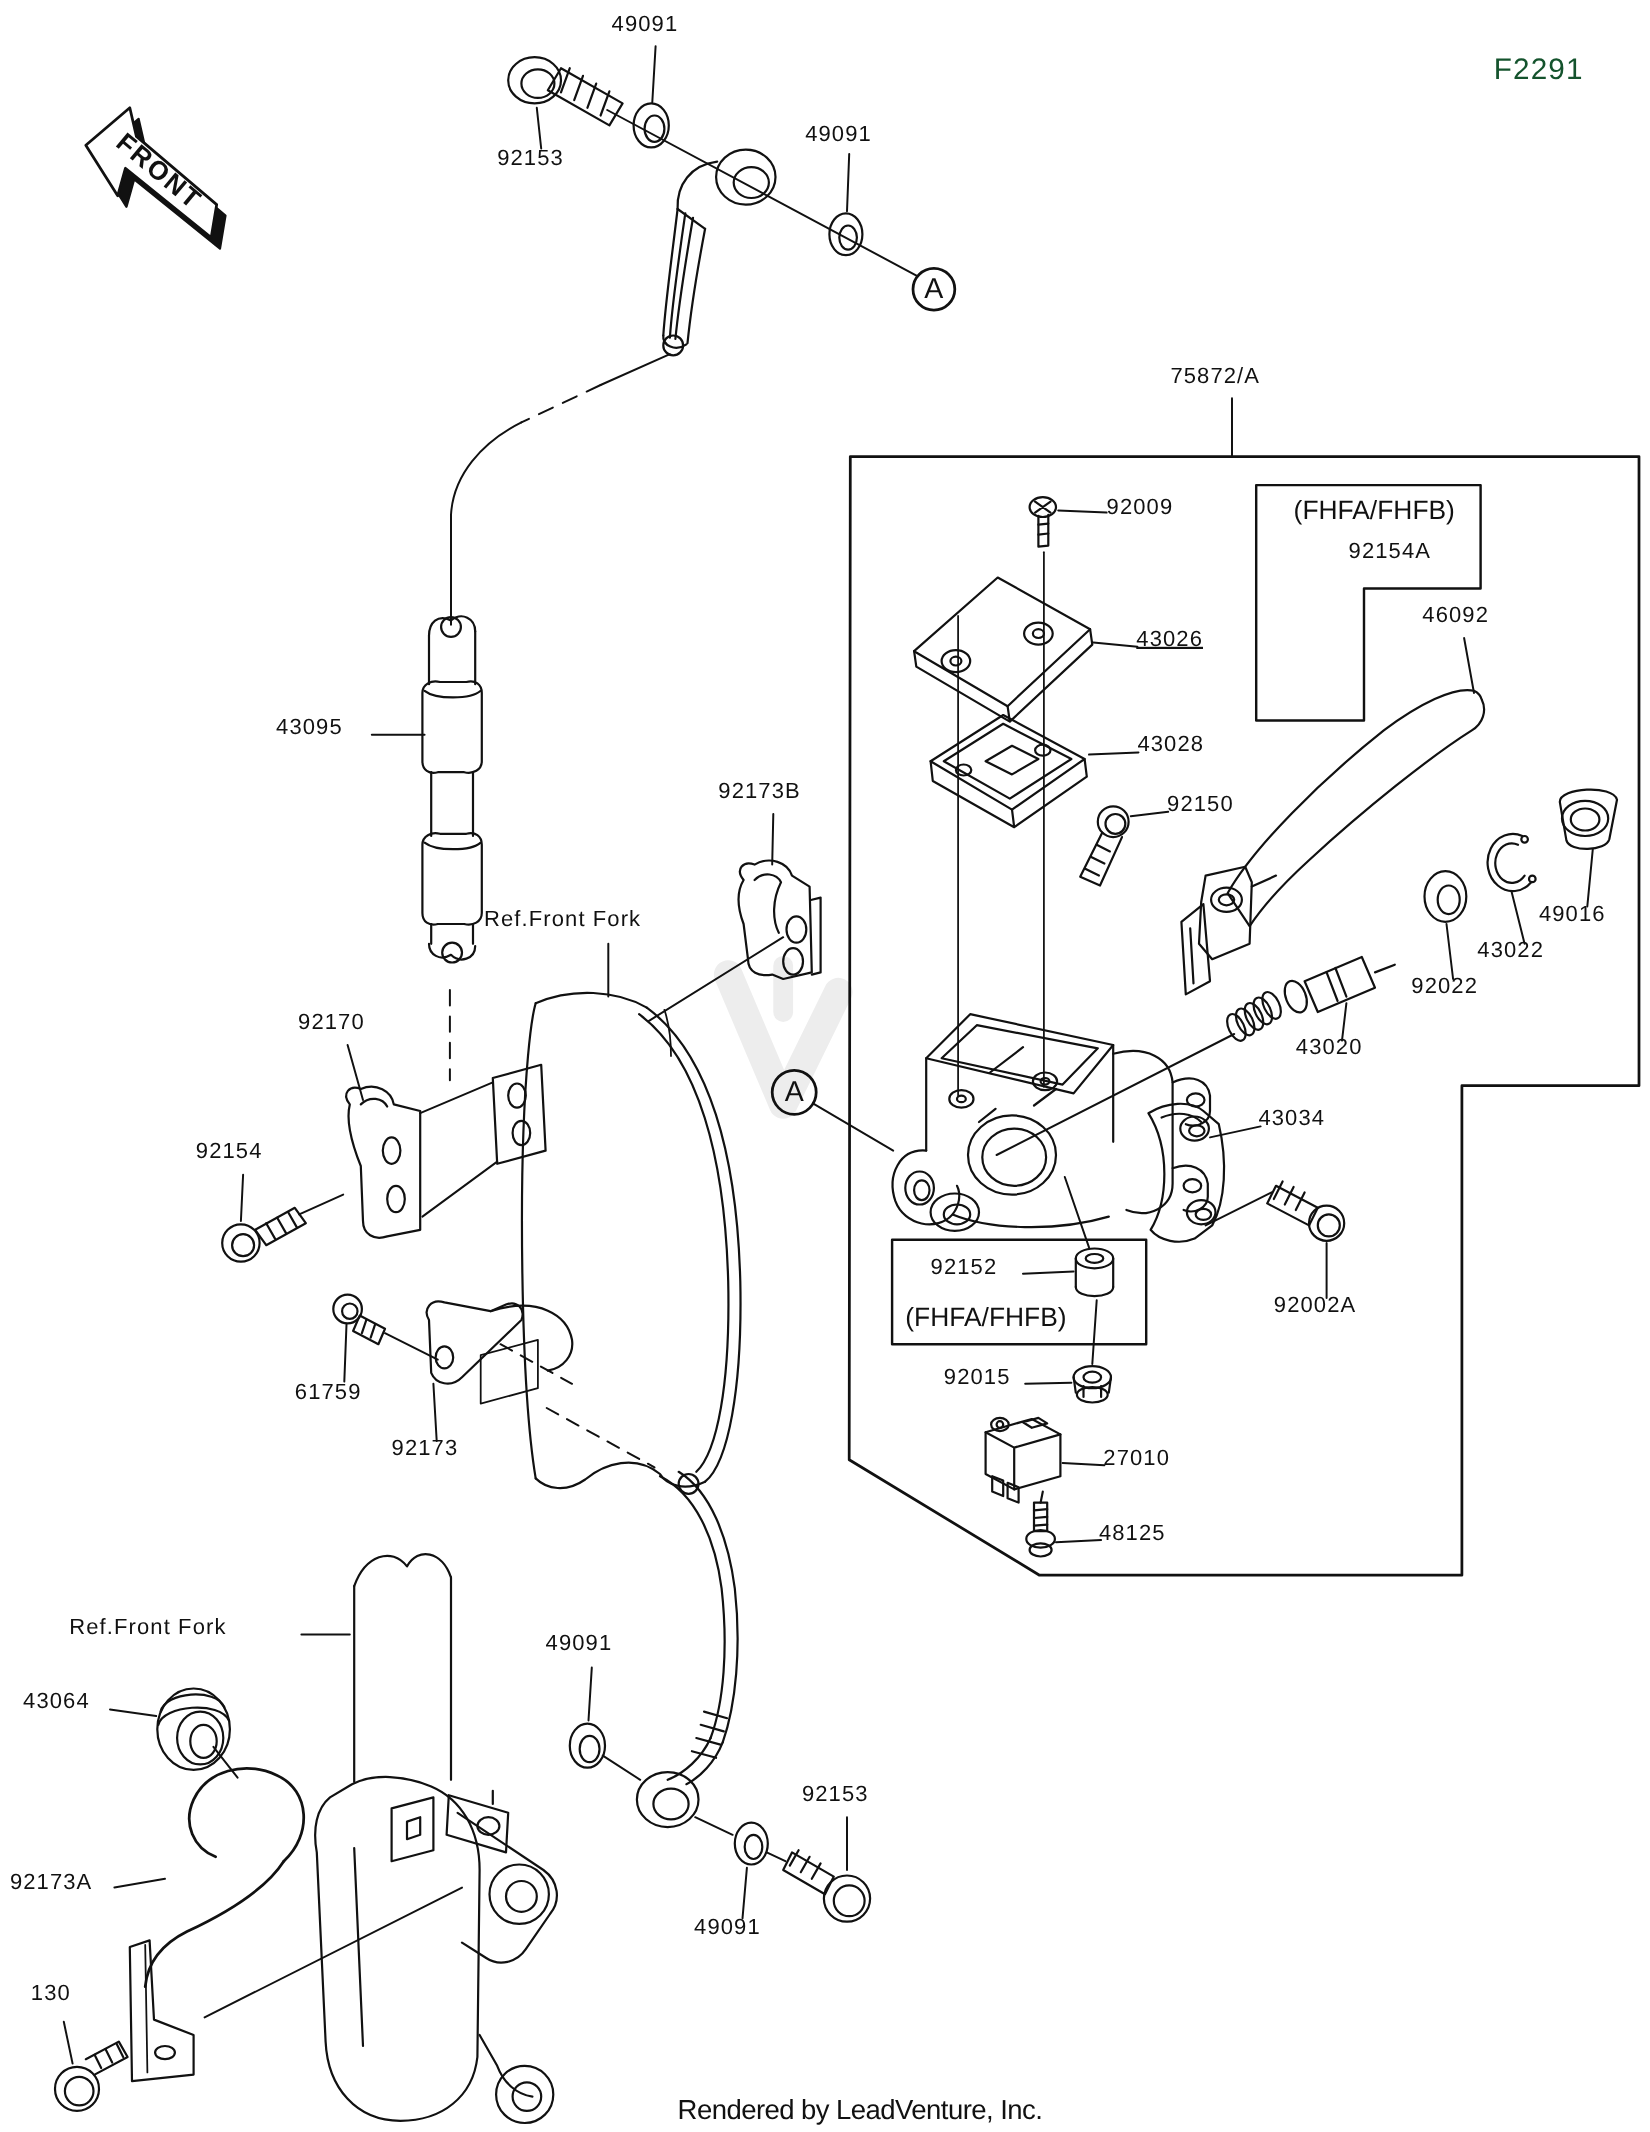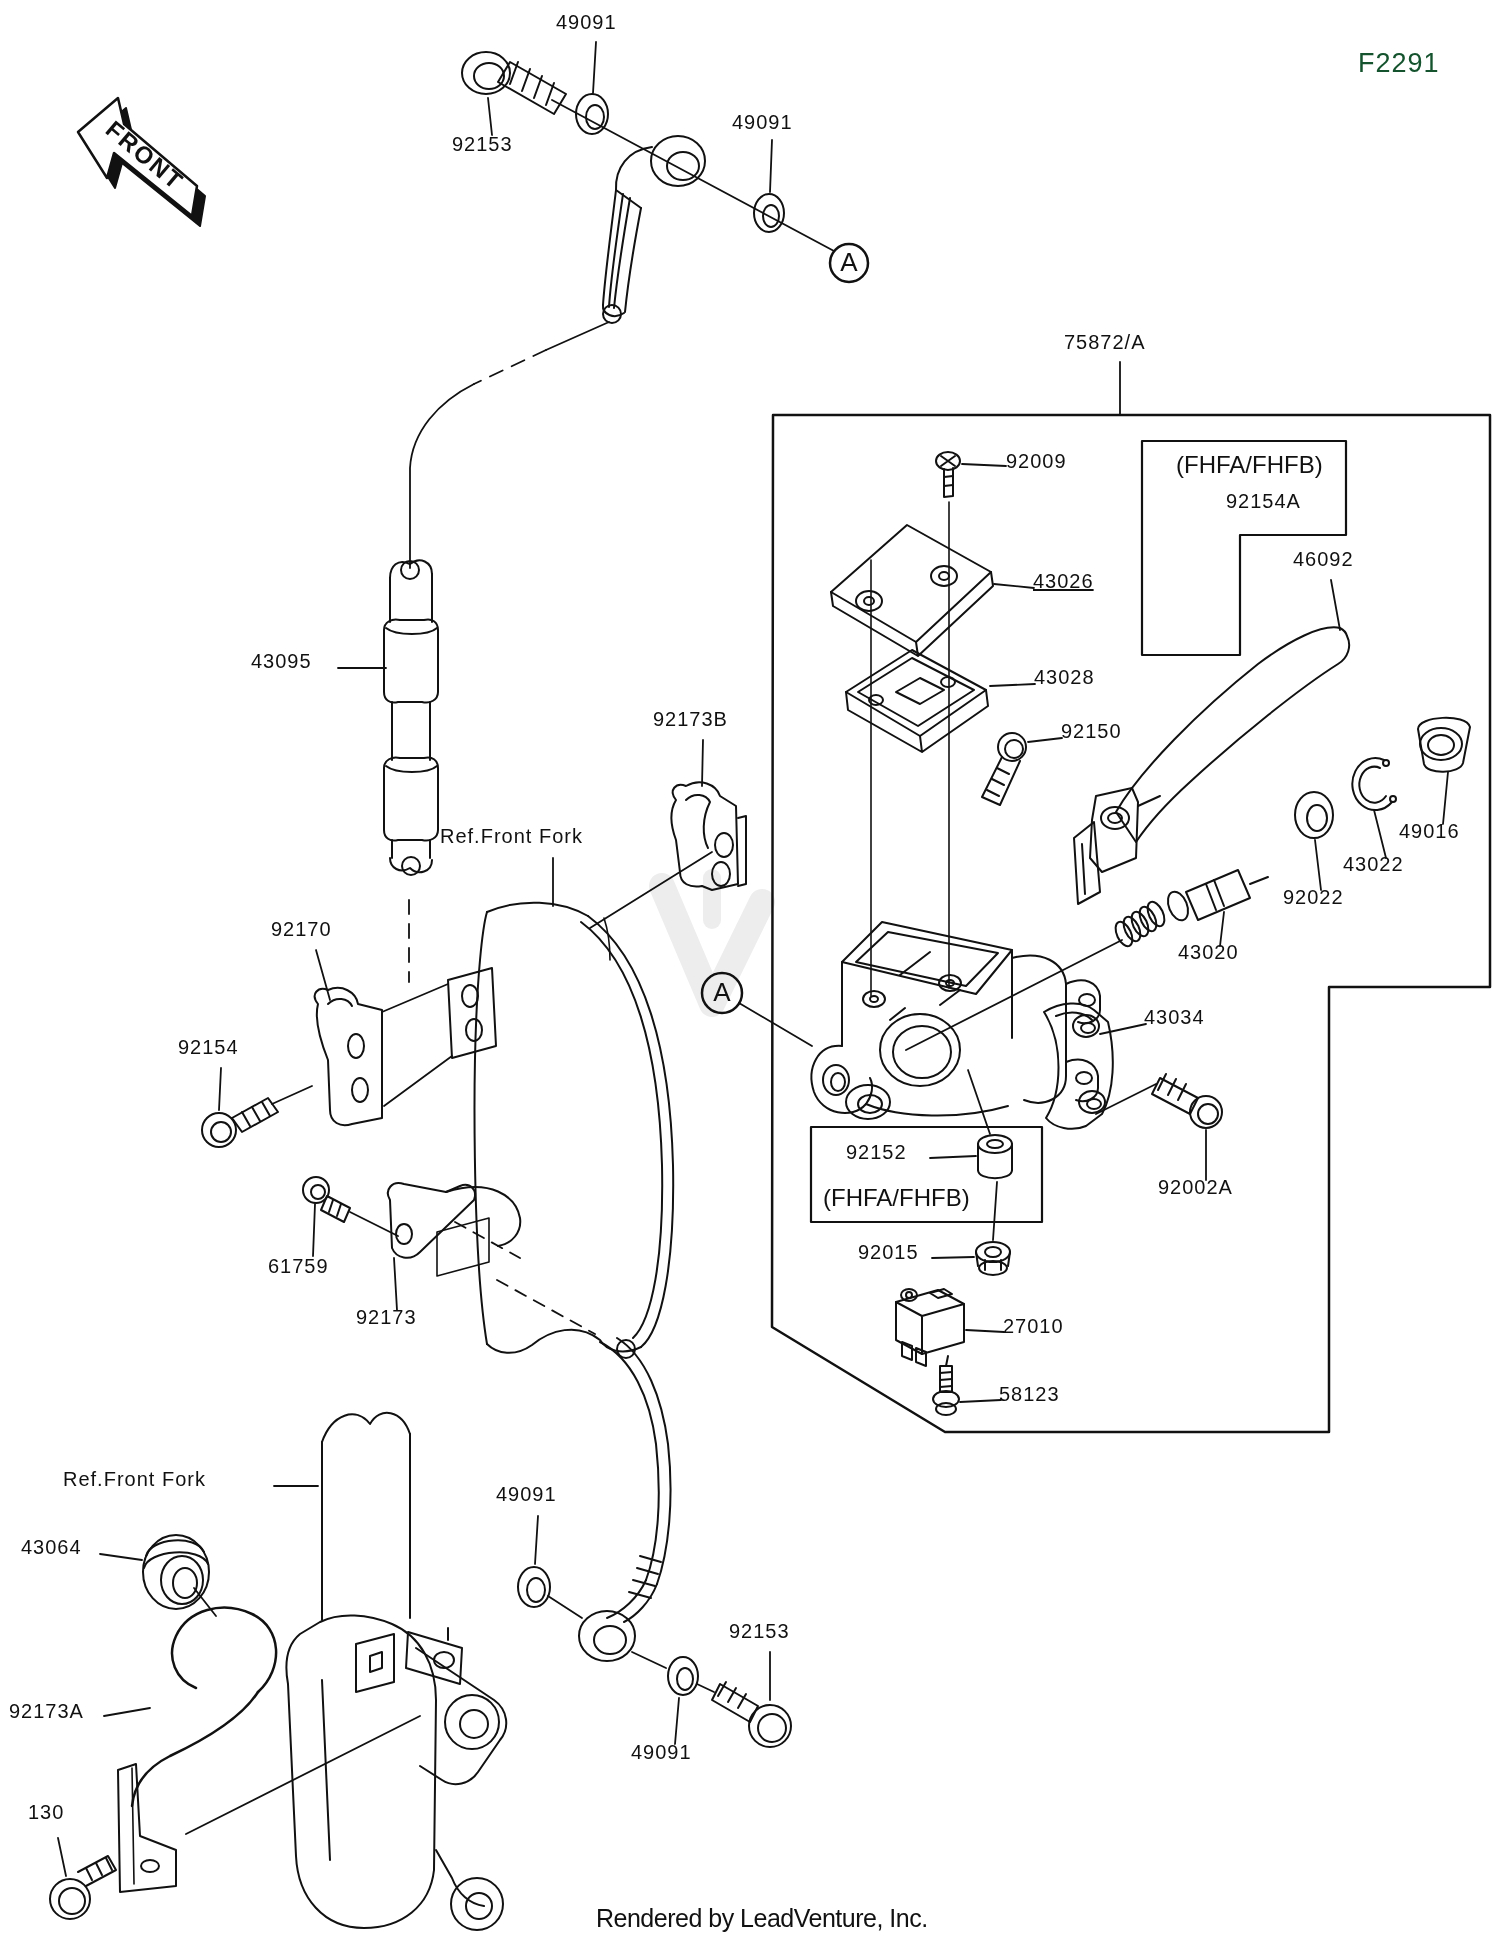--- a/index.html
+++ b/index.html
@@ -4,21 +4,21 @@
 <style>
   html,body{margin:0;padding:0;background:#fff;}
   #stage{position:relative;width:1500px;height:1938px;background:#fff;overflow:hidden;
          font-family:"Liberation Sans",sans-serif;color:#111;}
   #lineart{position:absolute;left:0;top:0;}
   #lineart *{vector-effect:non-scaling-stroke;}
   .callout{position:absolute;font-size:20px;letter-spacing:1px;color:#111;white-space:nowrap;line-height:1;}
   .callout.small{font-size:24px;letter-spacing:0;}
   .marker{position:absolute;font-size:26px;color:#111;transform:translate(-50%,-54%);line-height:1;}
   .code{position:absolute;font-size:27px;letter-spacing:1px;color:#14532d;}
-  .footer{position:absolute;font-size:25px;letter-spacing:-0.5px;color:#111;}
+  .footer{position:absolute;font-size:25px;letter-spacing:-0.5px;color:#111;margin-left:20px;}
   .watermark{position:absolute;font-size:47px;font-weight:bold;letter-spacing:8px;color:#e5e5e5;
              line-height:1;user-select:none;}
 </style>
 </head>
 <body>
 
 <div id="stage">
 
   <svg id="lineart" width="1500" height="1938" viewBox="0 0 1500 1938" stroke="#111" fill="none" stroke-width="2" stroke-linecap="round" stroke-linejoin="round">
 
@@ -432,21 +432,21 @@
   <div class="callout" style="left:271px;top:919px;">92170</div>
   <div class="callout" style="left:178px;top:1037px;">92154</div>
   <div class="callout" style="left:1144px;top:1007px;">43034</div>
   <div class="callout" style="left:846px;top:1142px;">92152</div>
   <div class="callout small" style="left:823px;top:1186px;">(FHFA/FHFB)</div>
   <div class="callout" style="left:1158px;top:1177px;">92002A</div>
   <div class="callout" style="left:858px;top:1242px;">92015</div>
   <div class="callout" style="left:268px;top:1256px;">61759</div>
   <div class="callout" style="left:356px;top:1307px;">92173</div>
   <div class="callout" style="left:1003px;top:1316px;">27010</div>
-  <div class="callout" style="left:999px;top:1384px;">58123</div>
+  <div class="callout" style="left:999px;top:1384px;">48125</div>
   <div class="callout" style="left:63px;top:1469px;">Ref.Front Fork</div>
   <div class="callout" style="left:21px;top:1537px;">43064</div>
   <div class="callout" style="left:496px;top:1484px;">49091</div>
   <div class="callout" style="left:729px;top:1621px;">92153</div>
   <div class="callout" style="left:9px;top:1701px;">92173A</div>
   <div class="callout" style="left:631px;top:1742px;">49091</div>
   <div class="callout" style="left:28px;top:1802px;">130</div>
 
 </div>
 

